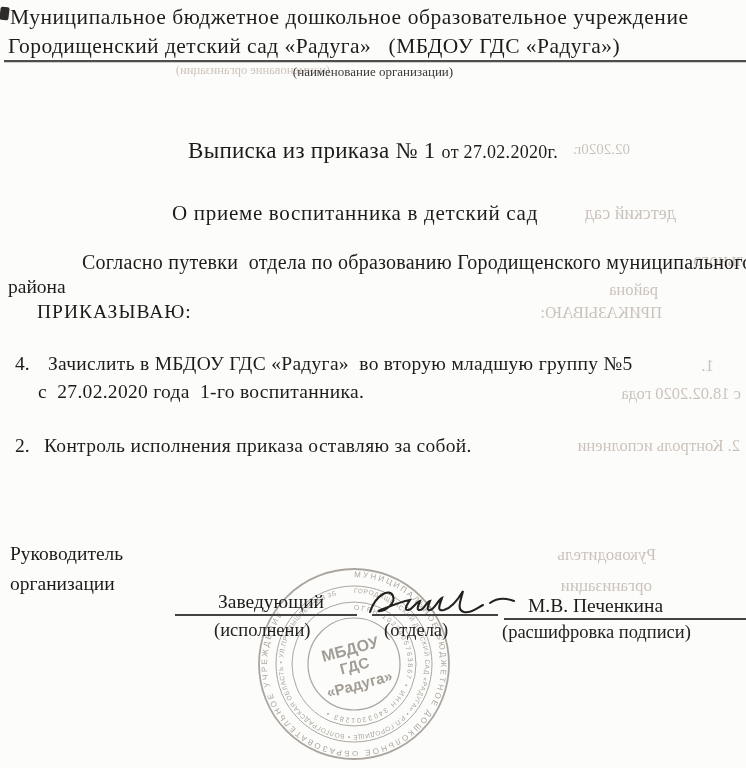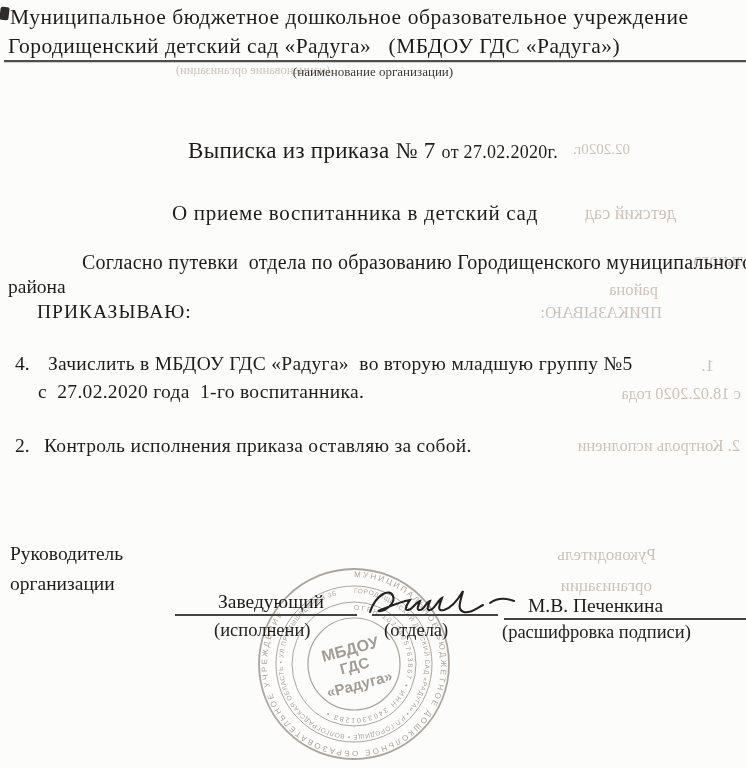--- a/index.html
+++ b/index.html
@@ -82,21 +82,21 @@
   <div class="bleed bl8">с 18.02.2020 года</div>
   <div class="bleed bl9">2. Контроль исполнени</div>
   <div class="bleed bl10">Руководитель</div>
   <div class="bleed bl11">организации</div>
 
   <div class="t hdr1 z2">Муниципальное бюджетное дошкольное образовательное учреждение</div>
   <div class="t hdr2 z2">Городищенский детский сад «Радуга»   (МБДОУ ГДС «Радуга»)</div>
   <div class="hdr-rule"></div>
   <div class="t hdr-cap z2">(наименование организации)</div>
 
-  <div class="t title z2"><span>Выписка из приказа № 7 </span><span class="date">от 27.02.2020г.</span></div>
+  <div class="t title z2"><span>Выписка из приказа № 1 </span><span class="date">от 27.02.2020г.</span></div>
   <div class="t subject z2">О приеме воспитанника в детский сад</div>
 
   <div class="t par1 z2">Согласно путевки  отдела по образованию Городищенского муниципального</div>
   <div class="t par2 z2">района</div>
   <div class="t decree z2">ПРИКАЗЫВАЮ:</div>
 
   <div class="t it1-num z2">4.</div>
   <div class="t it1-l1 z2">Зачислить в МБДОУ ГДС «Радуга»  во вторую младшую группу №5</div>
   <div class="t it1-l2 z2">с  27.02.2020 года  1-го воспитанника.</div>
 

